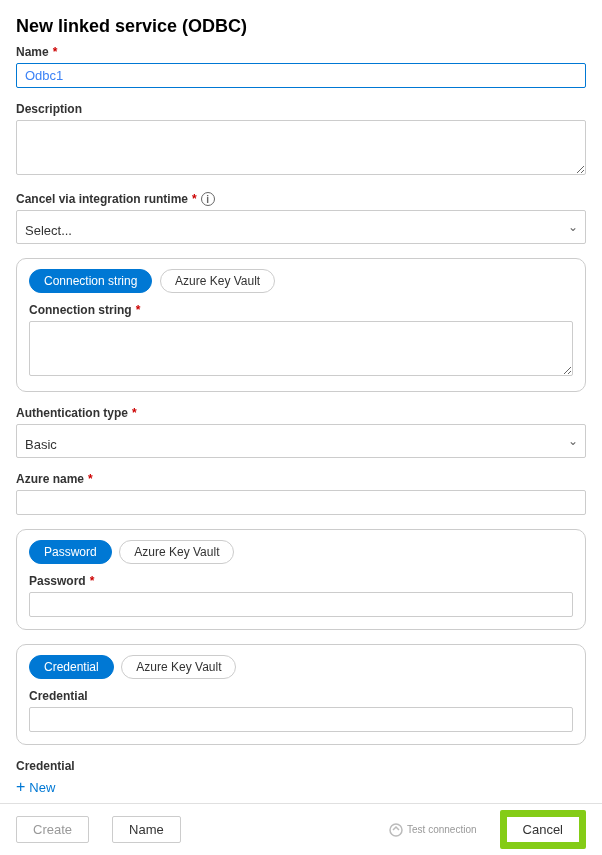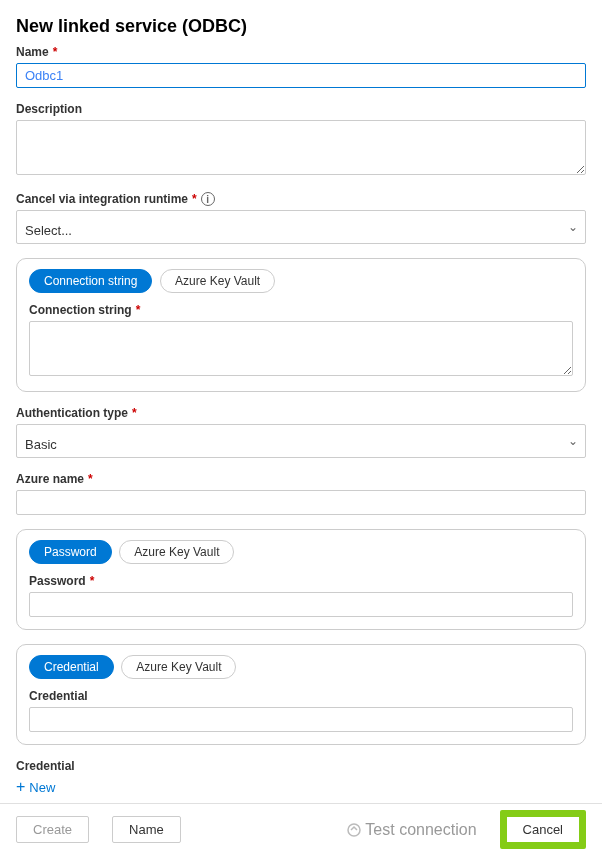--- a/index.html
+++ b/index.html
@@ -194,21 +194,21 @@
     .btn.cancel-btn {
       background: #fff;
       color: #333;
       border: 7px solid #84cc16;
     }
     .test-conn-btn {
       display: flex;
       align-items: center;
       gap: 3px;
       padding: 5px 14px;
-      font-size: 16px;
+      font-size: 10px;
       font-family: inherit;
       border-radius: 2px;
       cursor: pointer;
       border: 1px solid transparent;
       background: transparent;
       color: #999;
       margin-left: auto;
       text-align: right;
     }
     .test-conn-icon {

